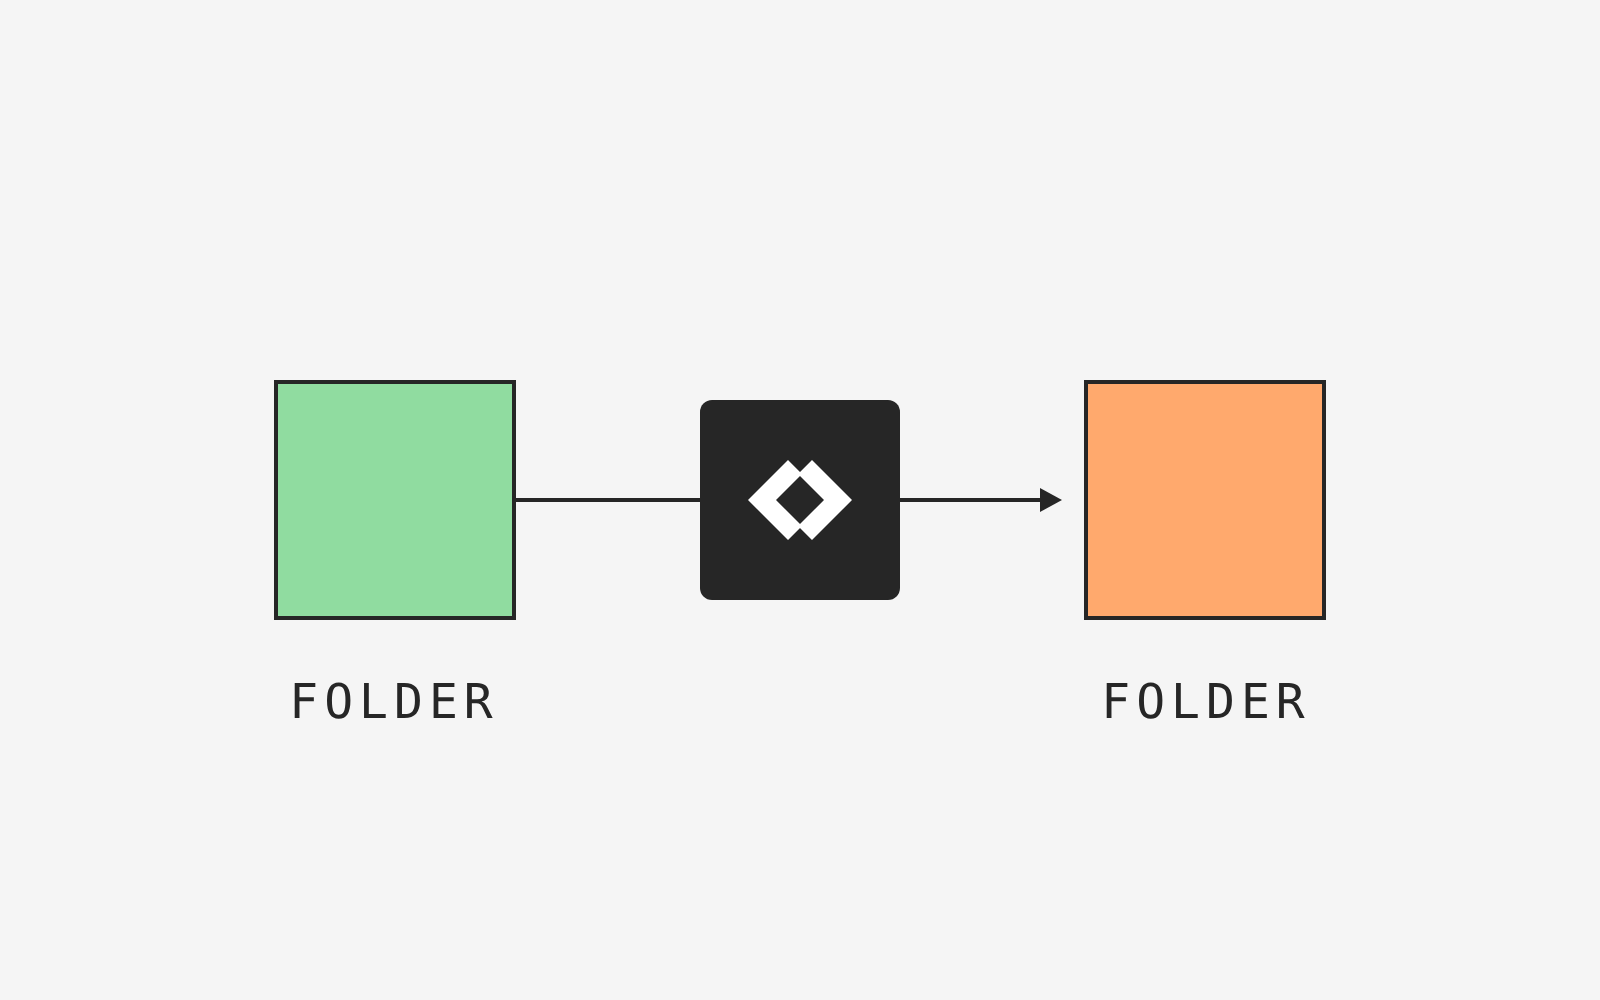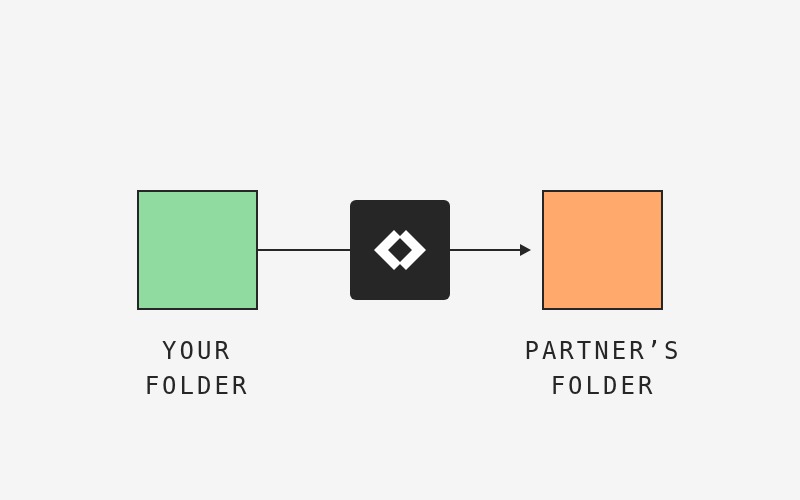--- a/index.html
+++ b/index.html
@@ -69,20 +69,18 @@
     <polygon points="56,30 76,50 56,70 49,63 62,50 49,37" fill="#ffffff"></polygon>
   </svg>
 </div>
 
 <div class="connector" id="line-right"></div>
 <div id="arrow-head"></div>
 
 <div class="box" id="dst-box" style="background:#ffa96d;"></div>
 
 <div class="label" id="src-label">
-  <span>YOUR</span>
   <span>FOLDER</span>
 </div>
 
 <div class="label" id="dst-label">
-  <span>PARTNER’S</span>
   <span>FOLDER</span>
 </div>
 
 </body></html>

